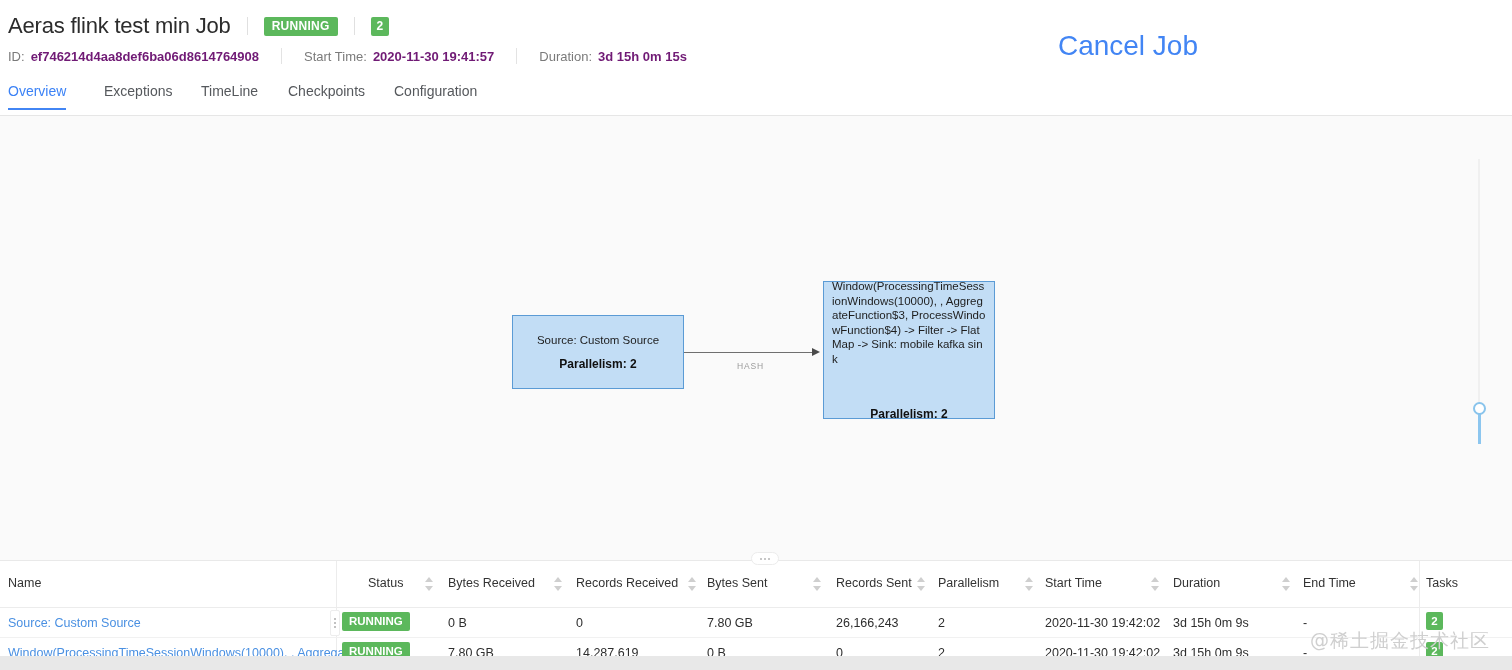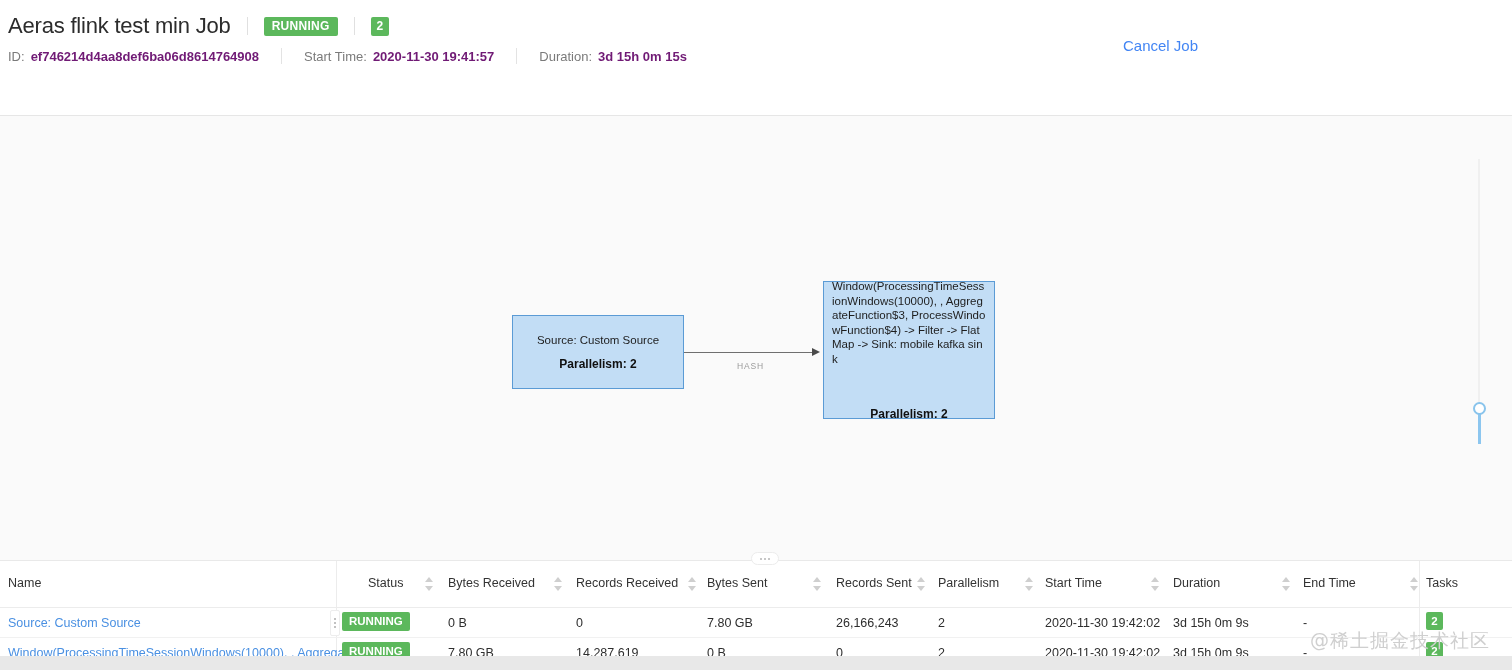--- a/index.html
+++ b/index.html
@@ -30,21 +30,21 @@
     background:#5cb85c; color:#fff; font-weight:bold; font-size:12px;
     border-radius:2px; min-width:18px; height:19px; line-height:19px;
   }
   .meta-row { position:absolute; left:8px; top:48px; display:flex; align-items:center;justify-content:center; }
   .meta-label { font-size:13px; color:#7a7a7a; font-weight:400; }
   .meta-value { font-size:13px; color:#701a75; font-weight:bold; margin-left:6px; white-space:nowrap; }
   .meta-sep { display:inline-block; width:1px; height:16px; background:#e3e3e3; margin:0 22px; }
 
   .cancel-job {
     position:absolute; right:26px; top:33px;
-    font-size:15px; color:#4285f4; cursor:pointer; line-height:26px;
+    font-size:28px; color:#4285f4; cursor:pointer; line-height:26px;
   }
 
   
   .tabs { position:absolute; left:0; top:82px; width:1512px; height:34px; }
   .tab {
     position:absolute; top:0; font-size:14px; color:#55585c; cursor:pointer;
     padding-bottom:10px; line-height:18px; white-space:nowrap;
   }
   .tab.active { color:#3b82f6; }
   .tab.active::after {
@@ -168,20 +168,27 @@
       <span class="meta-label">Start Time:</span>
       <span class="meta-value">2020-11-30 19:41:57</span>
       <span class="meta-sep"></span>
       <span class="meta-label">Duration:</span>
       <span class="meta-value">3d 15h 0m 15s</span>
     </div>
 
     <div class="cancel-job">Cancel Job</div>
   </div>
 
+  <div class="tabs">
+    <div class="tab active" style="left:8px;">Overview</div>
+    <div class="tab" style="left:104px;">Exceptions</div>
+    <div class="tab" style="left:201px;">TimeLine</div>
+    <div class="tab" style="left:288px;">Checkpoints</div>
+    <div class="tab" style="left:394px;">Configuration</div>
+  </div>
   <div class="tabs-underline"></div>
 
   <div class="graph-canvas">
     <div class="graph-inner">
 
       <div class="node" style="left:512px; top:199px; width:172px; height:74px;">
         <div class="node-label center">Source: Custom Source</div>
         <div class="node-par">Parallelism: 2</div>
       </div>
 

